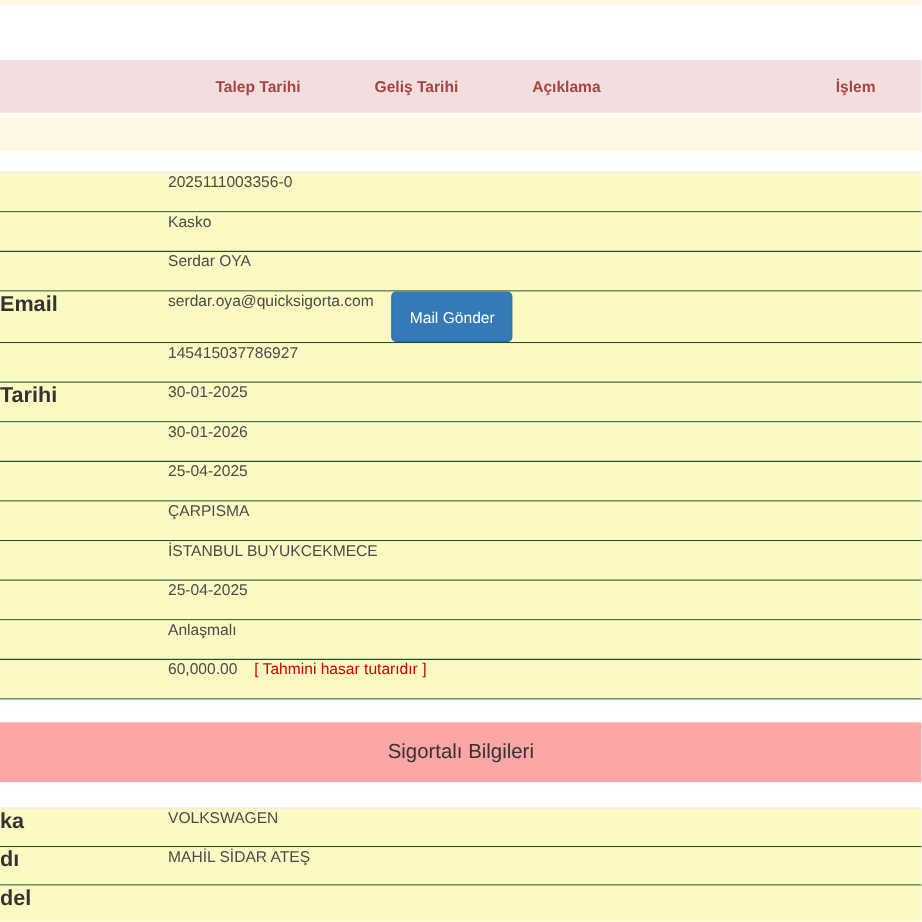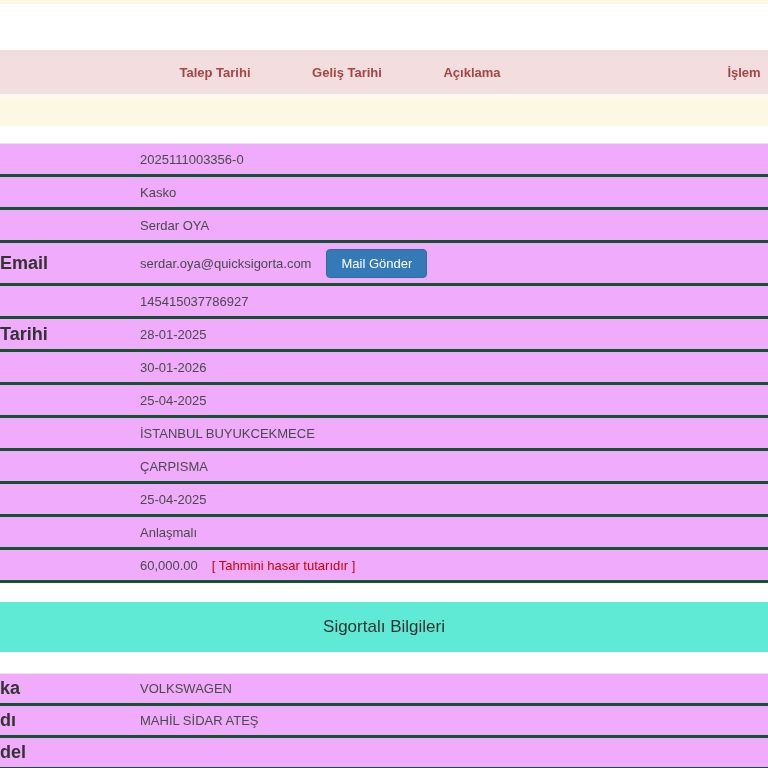--- a/index.html
+++ b/index.html
@@ -10,42 +10,42 @@
   
   .top-cream-strip { height:4px; background:#fcf8e3; }
   .pink-header { position:relative; height:44px; background:#f2dede;margin-top:46px; }
   .pink-header .col-label {
     position:absolute; top:50%; transform:translate(-50%,-50%);
     font-size:13px; font-weight:bold; color:#a94442; white-space:nowrap;
   }
   .col-talep  { left:215px; }
   .col-gelis  { left:347px; }
   .col-acik   { left:472px; }
-  .col-islem  { left:744px; }
+  .col-islem  { left:713px; }
   .header-sep { height:4px; background:#fdfbf1; }
   .cream-band { height:28px; background:#fcf8e3; }
   .gap-a { height:17px; background:#fff; }
 
   
   .detail-table { border-top:1px solid #e7e7e7; }
-  .row { display:flex; align-items:center; height:33px;
-    border-bottom:3px solid #14532d; background:#f0abfc; }
+  .row { display:flex; height:33px;
+    border-bottom:1px solid #14532d; background:#fef9c3; }
   .row.tall { height:43px; }
   .row .lbl { width:140px; flex:0 0 140px; font-size:18px; font-weight:bold;
     color:#333; white-space:nowrap; overflow:hidden; }
   .row .val { font-size:13px; color:#4a4a4a; white-space:nowrap; }
   .note-red { font-size:13px; font-weight:normal; color:#d10000; margin-left:14px; white-space:nowrap; }
 
   .btn-mail { margin-left:15px; background:#337ab7; border:1px solid #2e6da4;
     color:#fff; font-size:13px; font-family:"Liberation Sans", sans-serif;
     padding:5px 14px; border-radius:4px; cursor:pointer; line-height:17px; }
 
   
   .gap-b { height:19px; background:#fff; }
-  .section-band { height:50px; background:#5eead4; display:flex;
+  .section-band { height:50px; background:#fca5a5; display:flex;
     align-items:center; justify-content:center;text-align:center; }
   .section-band .title { font-size:17px; color:#333; }
   .gap-c { height:21px; background:#fff; }
 
   .row.short { height:32px; }
 
   .bottom-area { height:14px; background:#fbfbfb; border-top:1px solid #ececec; }
 </style>
 </head>
 <body>
@@ -88,41 +88,41 @@
       <button class="btn-mail">Mail Gönder</button>
     </div>
 
     <div class="row">
       <div class="lbl"></div>
       <div class="val">145415037786927</div>
     </div>
 
     <div class="row">
       <div class="lbl">Tarihi</div>
-      <div class="val">28-01-2025</div>
+      <div class="val">30-01-2025</div>
     </div>
 
     <div class="row">
       <div class="lbl"></div>
       <div class="val">30-01-2026</div>
     </div>
 
     <div class="row">
       <div class="lbl"></div>
       <div class="val">25-04-2025</div>
     </div>
 
     <div class="row">
       <div class="lbl"></div>
-      <div class="val">İSTANBUL BUYUKCEKMECE</div>
+      <div class="val">ÇARPISMA</div>
     </div>
 
     <div class="row">
       <div class="lbl"></div>
-      <div class="val">ÇARPISMA</div>
+      <div class="val">İSTANBUL BUYUKCEKMECE</div>
     </div>
 
     <div class="row">
       <div class="lbl"></div>
       <div class="val">25-04-2025</div>
     </div>
 
     <div class="row">
       <div class="lbl"></div>
       <div class="val">Anlaşmalı</div>

